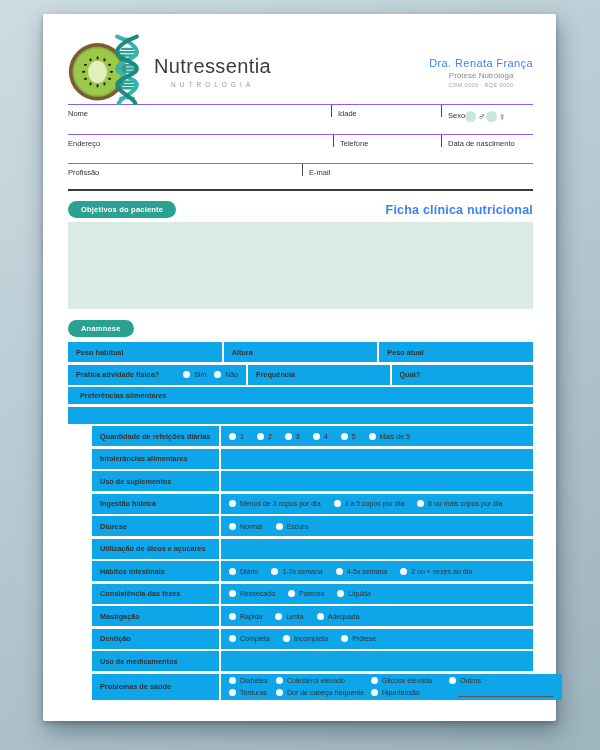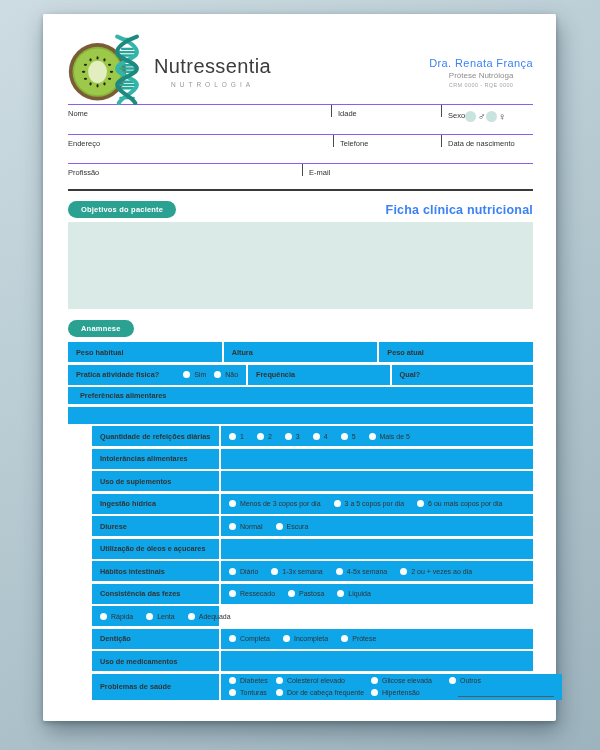--- a/index.html
+++ b/index.html
@@ -370,20 +370,23 @@
                 <span class="opt">
                   <span class="radio"></span>
                   <span>Liquida</span>
                 </span>
               </div>
           </div>
         </div>
 
         <div class="t-row cols2">
           <div class="t-cell">
+            <span class="t-label">Mastigação</span>
+          </div>
+          <div class="t-cell">
             <div class="opts">
                 <span class="opt">
                   <span class="radio"></span>
                   <span>Rápida</span>
                 </span>
                 <span class="opt">
                   <span class="radio"></span>
                   <span>Lenta</span>
                 </span>
                 <span class="opt">

